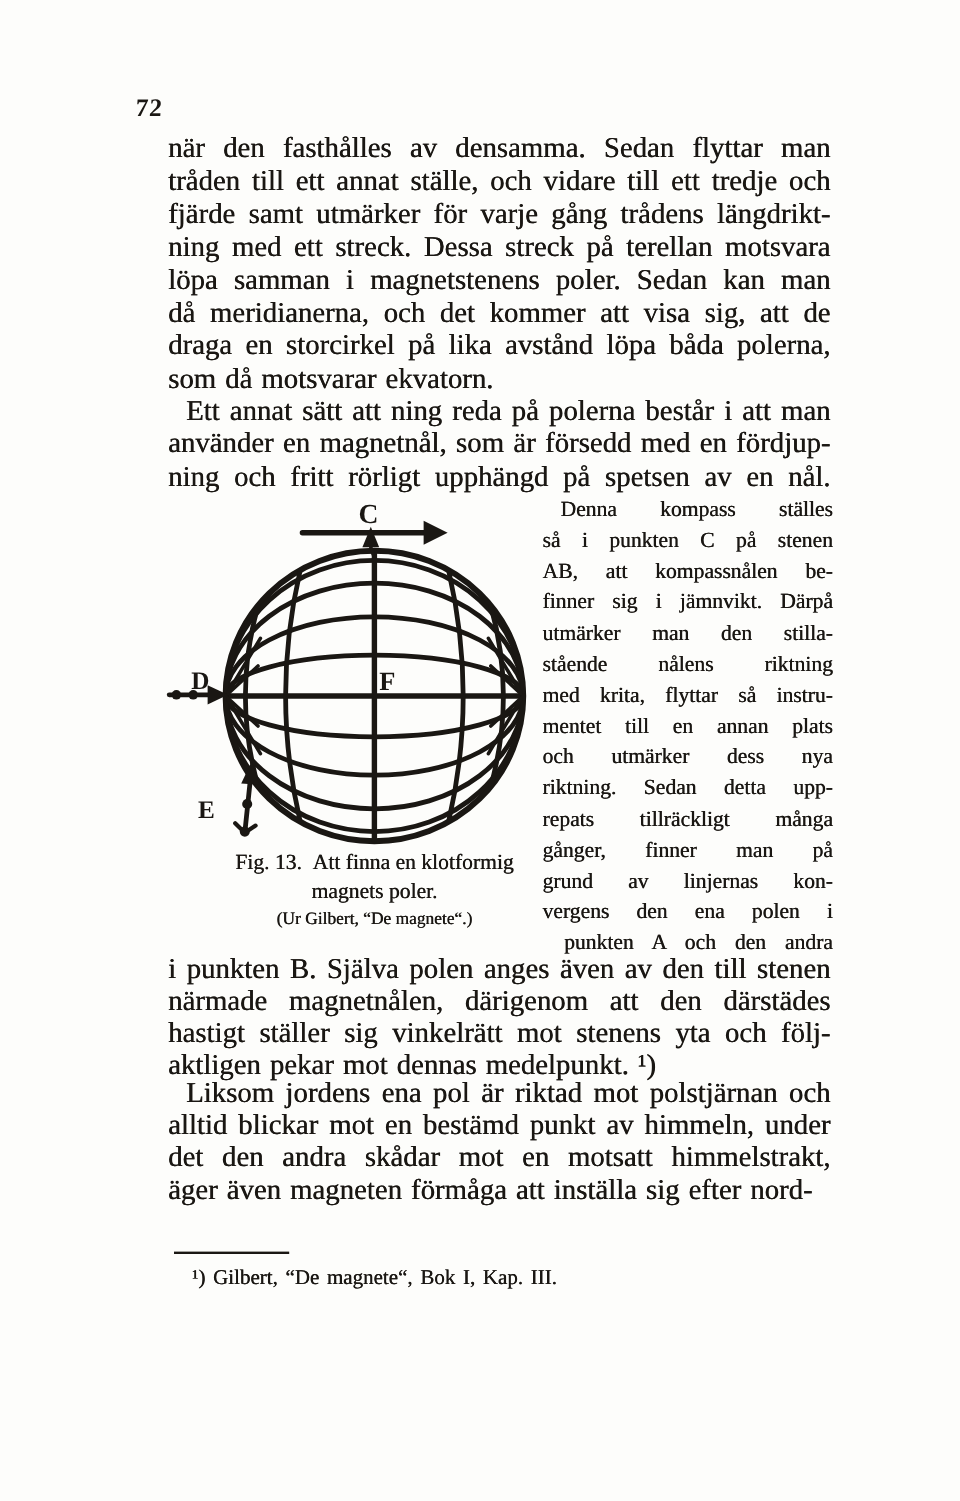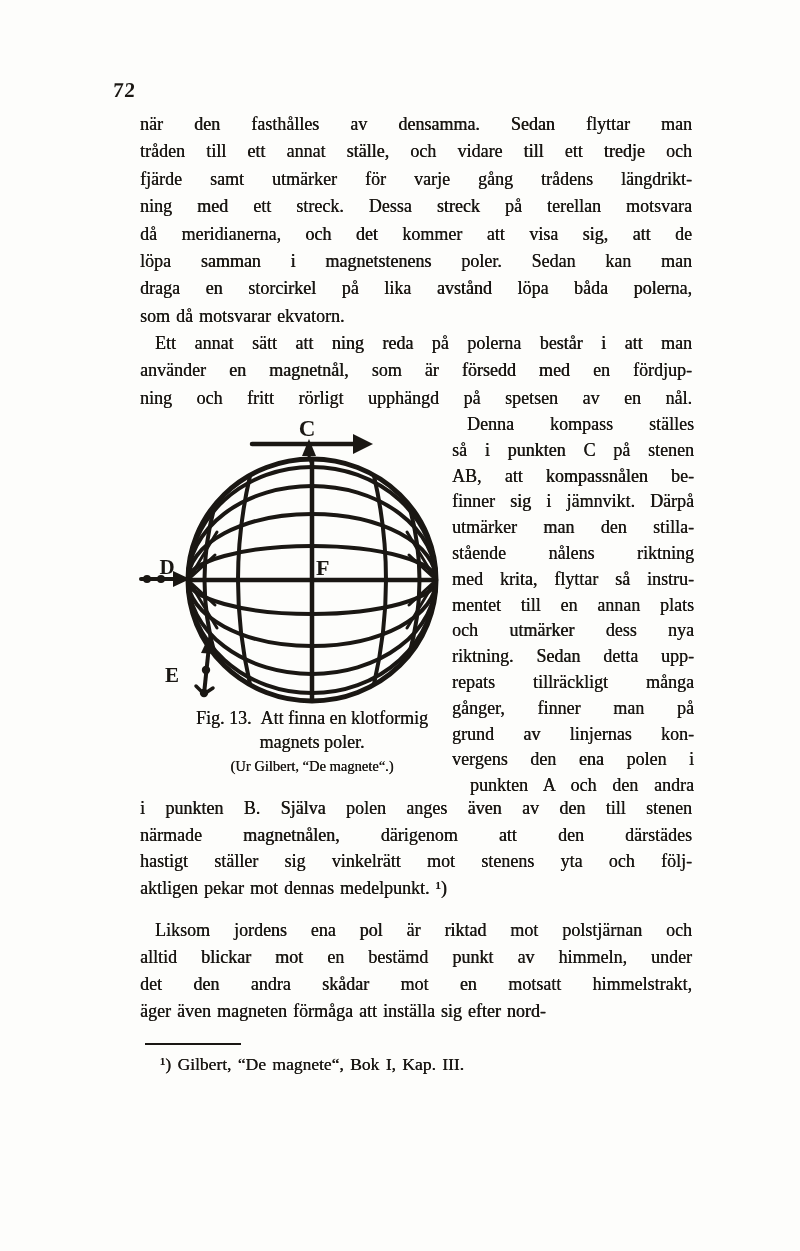--- a/index.html
+++ b/index.html
@@ -19,36 +19,36 @@
   .page *{box-sizing:border-box;}
   .pageno{
     position:absolute;left:113px;top:78px;
     font-size:21px;font-weight:bold;
     letter-spacing:1px;
     transform:skewX(-4deg);
   }
   .content{
     position:absolute;left:140px;top:0;width:552px;height:1251px;
   }
-  .para{position:absolute;width:552px;font-size:18px;}
+  .para{position:absolute;width:552px;font-size:24px;}
   .tline{
     text-align:justify;
     text-align-last:justify;
     white-space:nowrap0; 
     text-shadow:0.35px 0 0 currentColor;
     word-spacing:1.5px;
   }
   .para[data-justify-last="false"] .tline:last-child{text-align-last:left;}
   .para[data-indent-first="true"] .tline:first-child{text-indent:15px;}
   #p1{top:111px;line-height:27.4px;}
   #p2{top:330px;line-height:27.4px;}
   #wrapcol{top:412px;left:312px;width:242px;font-size:18px;line-height:25.8px;}
   #wrapcol .tline:last-child{text-indent:18px;}
   #p3{top:795px;line-height:26.5px;}
-  #p4{top:917px;line-height:27px;font-family:Liberation Serif, serif;}
+  #p4{top:898px;line-height:27px;font-family:Liberation Serif, serif;}
   .figure-svg{position:absolute;left:-5px;top:410px;width:350px;height:300px;}
   .caption{
     position:absolute;left:12px;top:706px;width:320px;
     text-align:center;line-height:24px;font-size:18px;
     text-shadow:0.3px 0 0 currentColor;
   }
   .caption .cap-src{font-size:14.5px;margin-top:3px;line-height:18px;}
   .footnote-rule{
     position:absolute;left:5px;top:1043px;width:96px;height:0;
     border-top:2px solid var(--ink);
@@ -66,22 +66,22 @@
 
   <div class="pageno">72</div>
 
   <div class="content">
 
     <div class="para" id="p1" data-justify-last="false" data-indent-first="false">
         <div class="tline">när den fasthålles av densamma.  Sedan flyttar man</div>
         <div class="tline">tråden till ett annat ställe, och vidare till ett tredje och</div>
         <div class="tline">fjärde samt utmärker för varje gång trådens längdrikt-</div>
         <div class="tline">ning med ett streck.  Dessa streck på terellan motsvara</div>
+        <div class="tline">löpa samman i magnetstenens poler.  Sedan kan man</div>
         <div class="tline">då meridianerna, och det kommer att visa sig, att de</div>
-        <div class="tline">löpa samman i magnetstenens poler.  Sedan kan man</div>
         <div class="tline">draga en storcirkel på lika avstånd löpa båda polerna,</div>
         <div class="tline">som då motsvarar ekvatorn.</div>
       </div>
 
     <div class="para" id="p2" data-justify-last="true" data-indent-first="true">
         <div class="tline">Ett annat sätt att ning reda på polerna består i att man</div>
         <div class="tline">använder en magnetnål, som är försedd med en fördjup-</div>
         <div class="tline">ning och fritt rörligt upphängd på spetsen av en nål.</div>
       </div>
 

